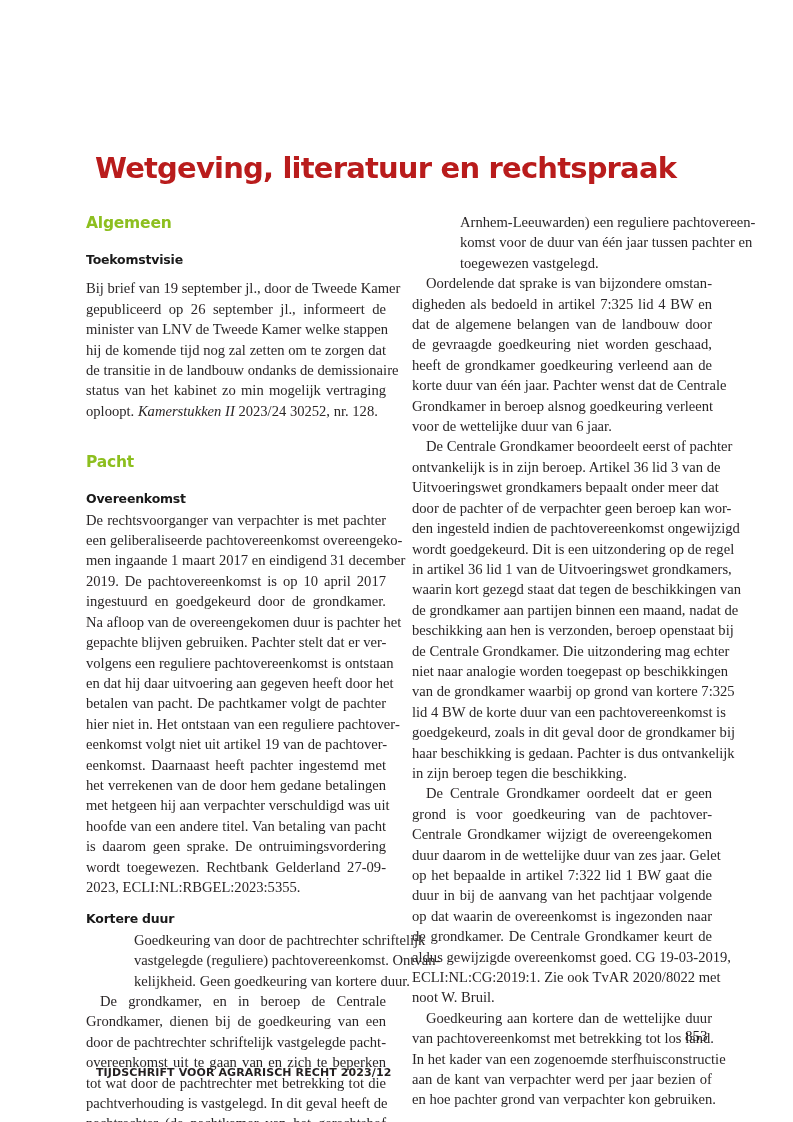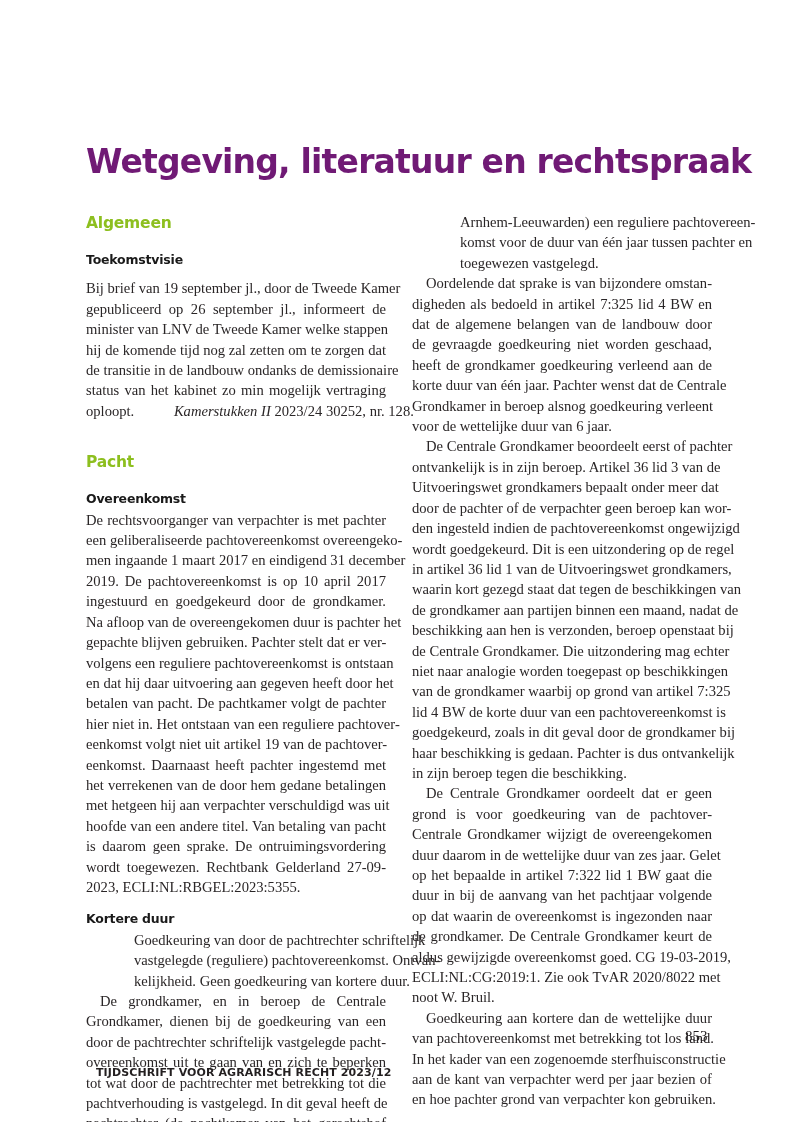--- a/index.html
+++ b/index.html
@@ -1,20 +1,20 @@
 <!DOCTYPE html>
 <html><head>
 <meta charset="utf-8">
 <style>
   html, body { margin:0; padding:0; background:#ffffff; }
   body { width:793px; height:1122px; position:relative; overflow:hidden; color:#231f20; }
   .page-title {
-    position:absolute; left:86px; top:142px; margin:0;
-    font-family:"DejaVu Sans", sans-serif; font-weight:bold; font-size:33px; letter-spacing:-0.8px;
-    color:#701a75; white-space:nowrap;
+    position:absolute; left:86px; top:142px; margin:9px;
+    font-family:"DejaVu Sans", sans-serif; font-weight:bold; font-size:29px; letter-spacing:-0.8px;
+    color:#b91c1c; white-space:nowrap;
   }
   .col { position:absolute; top:210px; width:300px; }
   .col-left { left:86px; }
   .col-right { left:412px; top:212px; }
   .section-heading {
     font-family:"DejaVu Sans", sans-serif; font-weight:bold; font-size:15.5px; color:#8dbf1f;
     margin:0; height:26px; line-height:26px; letter-spacing:-0.2px;
   }
   .sub-heading {
     font-family:"DejaVu Sans", sans-serif; font-weight:bold; font-size:12.5px; color:#1a1a1a;
@@ -31,21 +31,21 @@
   .line { display:block; text-align:justify; text-align-last:justify; white-space:nowrap; overflow:visible; }
   .line.last { text-align-last:left; }
   .footer-left {
     position:absolute; left:96px; top:1066px;
     font-family:"DejaVu Sans", sans-serif; font-size:11px; letter-spacing:0.1px; color:#231f20;font-weight:bold;
   }
   .footer-page {
     position:absolute; left:685px; top:1028px;
     font-family:"Liberation Serif", serif; font-size:15px; color:#231f20;
   }
-  em { font-style:italic;margin-left:36px; }
+  em { font-style:italic; }
 </style>
 </head>
 <body>
 
 <h1 class="page-title">Wetgeving, literatuur en rechtspraak</h1>
 
 <div class="col col-left">
   <h2 class="section-heading">Algemeen</h2>
   <div class="gap-a"></div>
   <h3 class="sub-heading">Toekomstvisie</h3>
@@ -127,21 +127,21 @@
       <span class="line">Uitvoeringswet grondkamers bepaalt onder meer dat</span>
       <span class="line">door de pachter of de verpachter geen beroep kan wor-</span>
       <span class="line">den ingesteld indien de pachtovereenkomst ongewijzigd</span>
       <span class="line">wordt goedgekeurd. Dit is een uitzondering op de regel</span>
       <span class="line">in artikel 36 lid 1 van de Uitvoeringswet grondkamers,</span>
       <span class="line">waarin kort gezegd staat dat tegen de beschikkingen van</span>
       <span class="line">de grondkamer aan partijen binnen een maand, nadat de</span>
       <span class="line">beschikking aan hen is verzonden, beroep openstaat bij</span>
       <span class="line">de Centrale Grondkamer. Die uitzondering mag echter</span>
       <span class="line">niet naar analogie worden toegepast op beschikkingen</span>
-      <span class="line">van de grondkamer waarbij op grond van artikel 7:325</span>
+      <span class="line">van de grondkamer waarbij op grond van kortere 7:325</span>
       <span class="line">lid 4 BW de korte duur van een pachtovereenkomst is</span>
       <span class="line">goedgekeurd, zoals in dit geval door de grondkamer bij</span>
       <span class="line">haar beschikking is gedaan. Pachter is dus ontvankelijk</span>
       <span class="line last">in zijn beroep tegen die beschikking.</span>
     </div>
   <div class="para" style="text-indent: 0px;">
       <span class="line" style="padding-left: 14px;">De Centrale Grondkamer oordeelt dat er geen</span>
       <span class="line">grond is voor goedkeuring van de pachtover-</span>
       <span class="line">Centrale Grondkamer wijzigt de overeengekomen</span>
       <span class="line">duur daarom in de wettelijke duur van zes jaar. Gelet</span>

